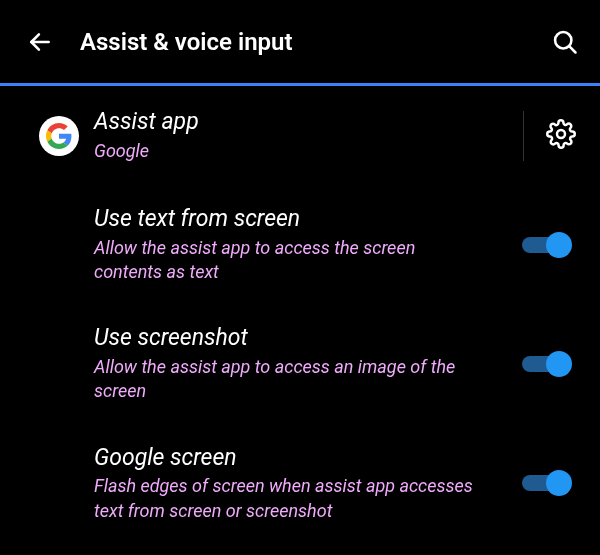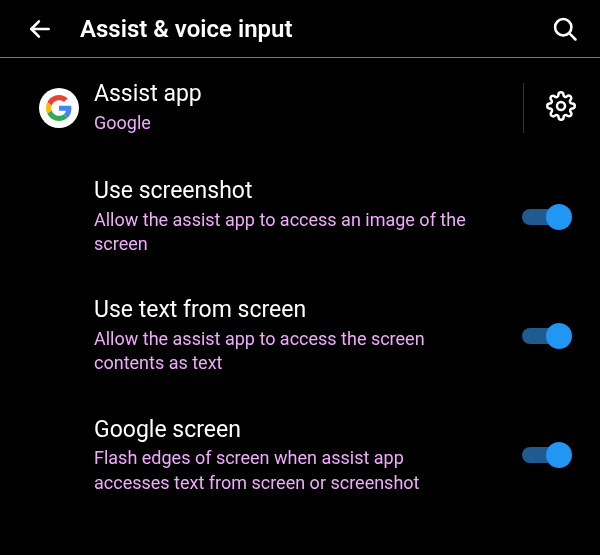--- a/index.html
+++ b/index.html
@@ -7,23 +7,23 @@
     width: 600px;
     height: 555px;
     background: #000;
     color: #fff;
     font-family: -apple-system, BlinkMacSystemFont, "Segoe UI", Roboto, sans-serif;
     overflow: hidden;
   }
   .header {
     display: flex;
     align-items: center;
-    height: 58px;
+    height: 86px;
     padding: 0 20px 0 26px;
-    border-bottom: 1px solid #3b82f6;
+    border-bottom: 3px solid #3b82f6;
   }
   .back-icon {
     width: 28px;
     height: 28px;
     display: flex;
     align-items: center;
     justify-content: center;
     cursor: pointer;
   }
   .header-title {
@@ -35,20 +35,21 @@
   .search-icon {
     width: 30px;
     height: 30px;
     cursor: pointer;
     display: flex;
     align-items: center;
     justify-content: center;
   }
   .content {
     padding: 0;
+    font-style: italic;
   }
   .row {
     display: flex;
     align-items: center;
     padding: 22px 24px 22px 24px;
   }
   .icon-col {
     width: 70px;
     flex-shrink: 0;
     display: flex;
@@ -179,36 +180,36 @@
           <circle cx="12" cy="12" r="3.2"></circle>
           <path d="M19.4 15a1.65 1.65 0 0 0 .33 1.82l.06.06a2 2 0 1 1-2.83 2.83l-.06-.06a1.65 1.65 0 0 0-1.82-.33 1.65 1.65 0 0 0-1 1.51V21a2 2 0 1 1-4 0v-.09a1.65 1.65 0 0 0-1-1.51 1.65 1.65 0 0 0-1.82.33l-.06.06a2 2 0 1 1-2.83-2.83l.06-.06a1.65 1.65 0 0 0 .33-1.82 1.65 1.65 0 0 0-1.51-1H3a2 2 0 1 1 0-4h.09a1.65 1.65 0 0 0 1.51-1 1.65 1.65 0 0 0-.33-1.82l-.06-.06a2 2 0 1 1 2.83-2.83l.06.06a1.65 1.65 0 0 0 1.82.33h0a1.65 1.65 0 0 0 1-1.51V3a2 2 0 1 1 4 0v.09a1.65 1.65 0 0 0 1 1.51h0a1.65 1.65 0 0 0 1.82-.33l.06-.06a2 2 0 1 1 2.83 2.83l-.06.06a1.65 1.65 0 0 0-.33 1.82v0a1.65 1.65 0 0 0 1.51 1H21a2 2 0 1 1 0 4h-.09a1.65 1.65 0 0 0-1.51 1z"></path>
         </svg>
       </div>
     </div>
   </div>
 
   <div class="row tog">
     <div class="icon-col"></div>
     <div class="text-col">
-      <div class="row-title">Use screenshot</div>
-      <div class="row-sub">Allow the assist app to access an image of the screen</div>
+      <div class="row-title">Use text from screen</div>
+      <div class="row-sub">Allow the assist app to access the screen contents as text</div>
     </div>
     <div class="ctrl-col">
       <div class="toggle">
         <div class="toggle-track"></div>
         <div class="toggle-thumb"></div>
       </div>
     </div>
   </div>
 
   <div class="row tog">
     <div class="icon-col"></div>
     <div class="text-col">
-      <div class="row-title">Use text from screen</div>
-      <div class="row-sub">Allow the assist app to access the screen contents as text</div>
+      <div class="row-title">Use screenshot</div>
+      <div class="row-sub">Allow the assist app to access an image of the screen</div>
     </div>
     <div class="ctrl-col">
       <div class="toggle">
         <div class="toggle-track"></div>
         <div class="toggle-thumb"></div>
       </div>
     </div>
   </div>
 
   <div class="row tog">

